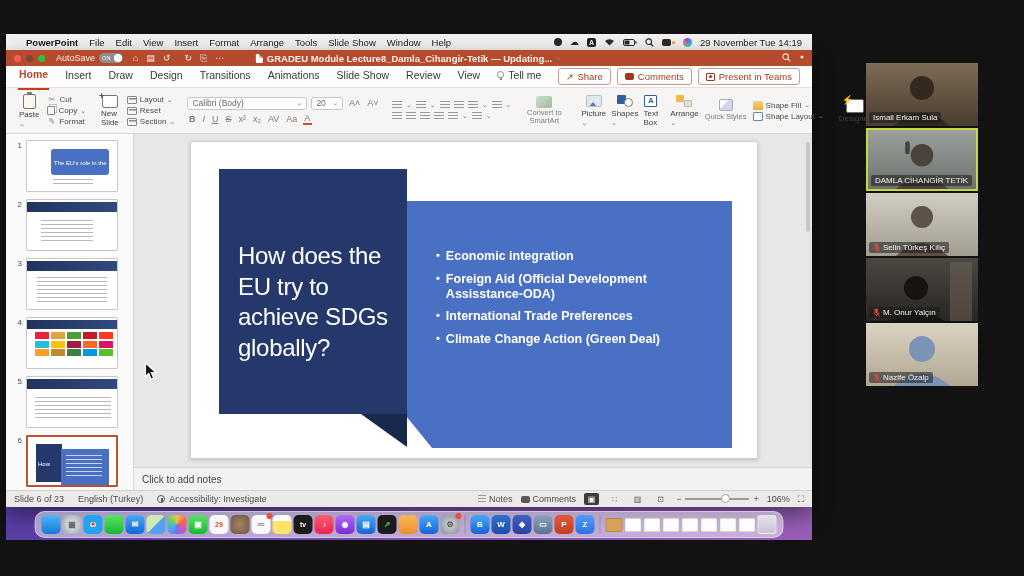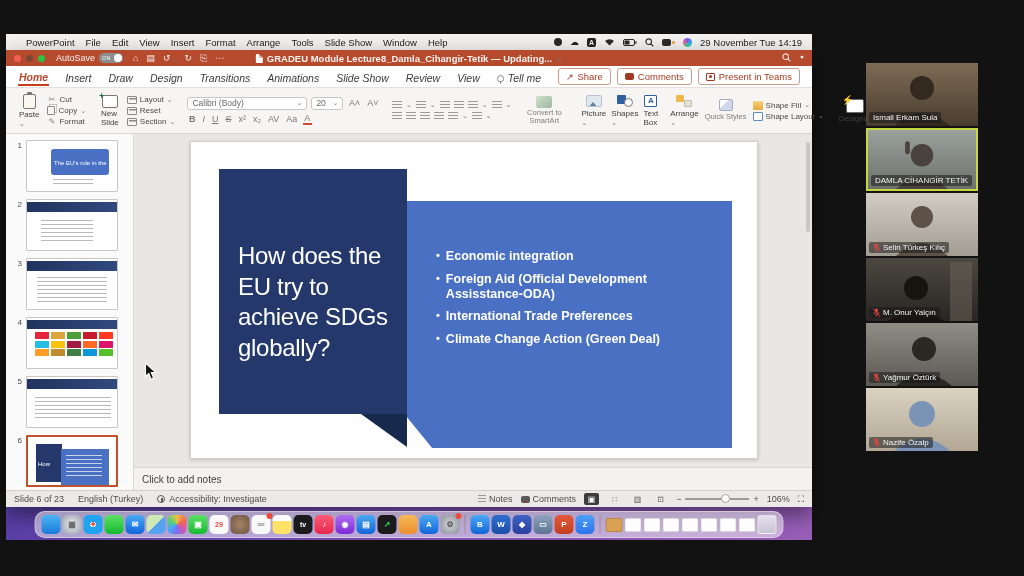--- a/index.html
+++ b/index.html
@@ -9,21 +9,21 @@
 
   
   .screen { position:absolute; left:6px; top:34px; width:806px; height:506px;
             background:linear-gradient(150deg,#32309b 0%,#4a38a2 40%,#7a4dae 75%,#9a5fb8 100%); }
 
   
   .menubar { height:16px; background:#f3f1f0; display:flex; align-items:center; padding:0 10px;
              font-size:9.5px; color:#1b1b1b; gap:0; }
   .menubar .apple { font-size:10px; margin-right:10px; }
   .menubar .mitem { margin-right:11px; white-space:nowrap; }
-  .menubar .appname { font-weight:400; }
+  .menubar .appname { font-weight:700; }
   .mb-right { margin-left:auto; display:flex; align-items:center; gap:8px; color:#222; }
   .mb-ic { display:inline-flex; align-items:center; }
   .kbd-a { width:9px; height:9px; background:#222; color:#f3f1f0; font-size:7px; font-weight:700;
            display:flex; align-items:center; justify-content:center; border-radius:2px; }
   .dot-orange { width:3px; height:3px; border-radius:50%; background:#f39b2d; }
   .siri { width:9px; height:9px; border-radius:50%;
           background:conic-gradient(#7a5df0,#2da9f0,#31d0a0,#f06292,#7a5df0); }
   .datetime { font-size:9.5px; white-space:nowrap; }
 
   
@@ -42,21 +42,21 @@
   .tb-title { position:absolute; left:50%; transform:translateX(-50%); display:flex; align-items:center;
               gap:4px; font-weight:700; font-size:9.5px; white-space:nowrap; }
   .docic { width:7px; height:9px; background:#fff; border-radius:1px; position:relative; }
   .docic:after { content:""; position:absolute; right:0; top:0; border:2px solid #b54a2c;
                  border-left-color:#e8c0b2; border-bottom-color:#e8c0b2; }
   .tb-right { margin-left:auto; display:flex; gap:9px; font-size:9px; }
 
   
   .tabsrow { height:22px; background:#fff; display:flex; align-items:center; padding:0 12px;
              font-size:10.5px; color:#3a3a3a; border-bottom:1px solid #e3e1df; }
-  .rtab { margin-right:15px; padding:4px 1px 1px; white-space:nowrap;font-style:italic; }
+  .rtab { margin-right:15px; padding:4px 1px 8px; white-space:nowrap; }
   .rtab.active { color:#b7472a; font-weight:700; border-bottom:2px solid #c43e1c; }
   .tellme { display:flex; align-items:center; gap:4px; }
   .bulb { width:7px; height:7px; border:1px solid #888; border-radius:50% 50% 40% 40%; position:relative; }
   .bulb:after { content:""; position:absolute; left:2px; bottom:-3px; width:1.5px; height:2px; background:#888; }
   .tabs-right { margin-left:auto; display:flex; gap:6px; }
   .rib-btn { display:flex; align-items:center; gap:4px; border:1px solid #c79c8c; border-radius:3px;
              padding:2px 7px; font-size:9.5px; color:#9e3a21; background:#fff; white-space:nowrap; }
   .shr { font-size:9px; } .cmtic { width:9px; height:7px; background:#9e3a21; border-radius:2px; position:relative; }
   .cmtic:after { content:""; position:absolute; left:2px; bottom:-2px; border:2px solid transparent; border-top-color:#9e3a21; }
   .teamsic { width:9px; height:8px; border:1.2px solid #9e3a21; border-radius:1px; position:relative; }
@@ -700,34 +700,20 @@
       <span class="plabel">
         <svg width="7" height="9" viewBox="0 0 7 9">
             <rect x="2.2" y="0.5" width="2.6" height="4.5" rx="1.3" fill="#e0483e"></rect>
             <path d="M1 4.2 A2.5 2.5 0 0 0 6 4.2 M3.5 6.8 L3.5 8.5" stroke="#e0483e" fill="none" stroke-width=".8"></path>
             <line x1="0.5" y1="0.5" x2="6.5" y2="8.5" stroke="#e0483e" stroke-width="1"></line>
           </svg>
         <span>M. Onur Yalçın</span>
       </span>
     </div>
 
-    <div class="ptile" style="background: linear-gradient(rgb(144, 140, 134), rgb(92, 89, 84)); color: rgb(43, 39, 35);">
-      <svg class="sil" viewBox="0 0 112 63">
-          <circle cx="58" cy="26" r="12" fill="currentColor"></circle>
-          <path d="M30 63 Q58 39 86 63 Z" fill="currentColor"></path>
-        </svg>
-      <span class="plabel">
-        <svg width="7" height="9" viewBox="0 0 7 9">
-            <rect x="2.2" y="0.5" width="2.6" height="4.5" rx="1.3" fill="#e0483e"></rect>
-            <path d="M1 4.2 A2.5 2.5 0 0 0 6 4.2 M3.5 6.8 L3.5 8.5" stroke="#e0483e" fill="none" stroke-width=".8"></path>
-            <line x1="0.5" y1="0.5" x2="6.5" y2="8.5" stroke="#e0483e" stroke-width="1"></line>
-          </svg>
-        <span>Yağmur Öztürk</span>
-      </span>
-    </div>
 
 
     <div class="ptile" style="background: linear-gradient(rgb(219, 210, 194), rgb(178, 167, 148)); color: rgb(123, 148, 181);">
       <svg class="sil" viewBox="0 0 112 63">
           <circle cx="56" cy="26" r="13" fill="currentColor"></circle>
           <path d="M28 63 Q56 38 84 63 Z" fill="currentColor"></path>
         </svg>
       <span class="plabel">
         <svg width="7" height="9" viewBox="0 0 7 9">
             <rect x="2.2" y="0.5" width="2.6" height="4.5" rx="1.3" fill="#e0483e"></rect>

